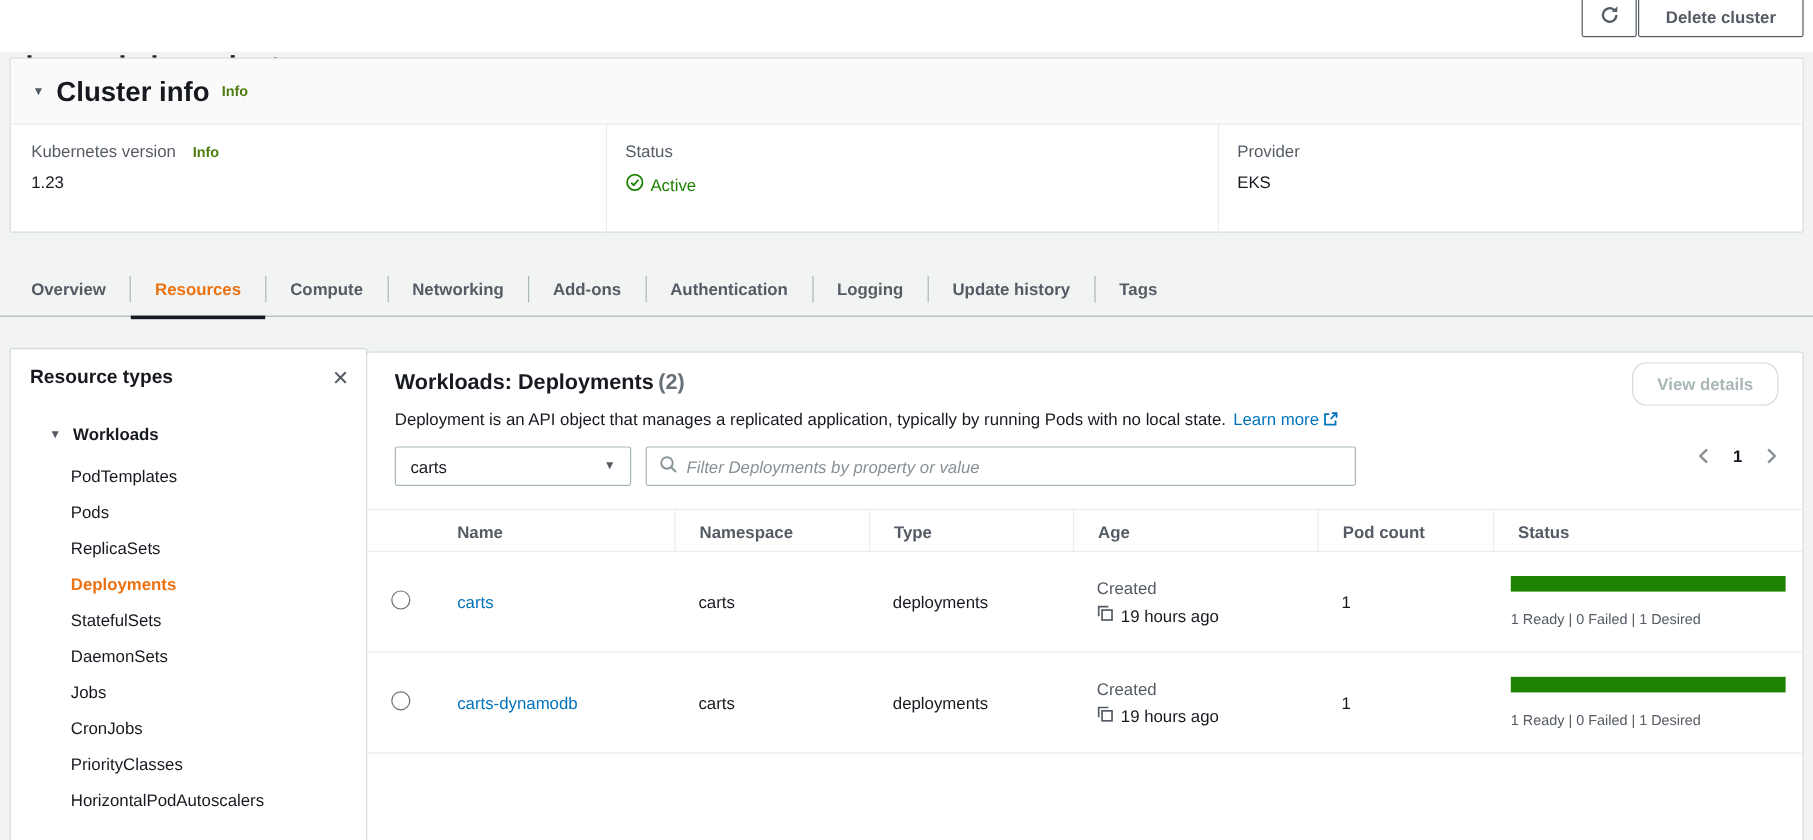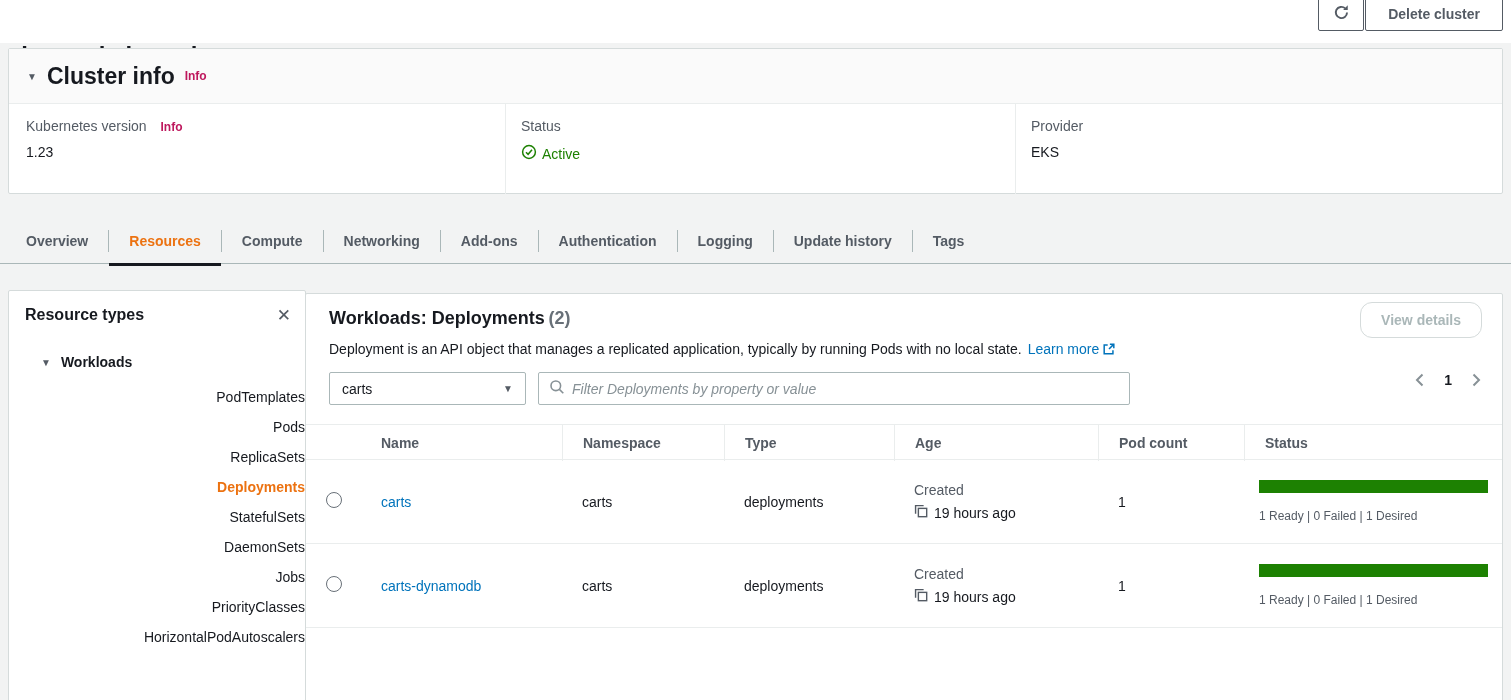--- a/index.html
+++ b/index.html
@@ -20,21 +20,21 @@
   .delete-btn  { right:8px; padding:0 22px; }
   
   .card { background:#fff; border:1px solid #d5dbdb; border-radius:2px; }
   .cluster-card { position:absolute; left:8px; right:8px; top:48px; height:146px; }
   .cluster-card-header {
     height:55px; background:#fafafa; border-bottom:1px solid #eaeded;
     display:flex; align-items:center; padding-left:18px;
   }
   .caret { color:#545b64; font-size:10px; margin-right:10px; }
   .cluster-card-header h2 { font-size:23px; font-weight:bold; color:#16191f; }
-  .info-link { color:#be185d; font-size:12px; font-weight:bold; margin-left:10px; cursor:pointer; }
+  .info-link { color:#4d7c0f; font-size:12px; font-weight:bold; margin-left:10px; cursor:pointer; }
   .cluster-card-body { display:flex; height:90px; }
   .info-col { padding:14px 0 0 17px; }
   .info-col.c1 { width:497px; border-right:1px solid #eaeded; }
   .info-col.c2 { width:510px; border-right:1px solid #eaeded; padding-left:15px; }
   .info-col.c3 { flex:1; padding-left:15px; }
   .field-label { color:#545b64; font-size:14px; }
   .field-value { margin-top:10px; font-size:14px; color:#16191f; }
   .status-active { color:#1d8102; display:flex; align-items:center; gap:5px; }
   
   .tabs { position:absolute; top:218px; left:0; right:0; height:46px; border-bottom:1px solid #aab7b8;
@@ -44,21 +44,21 @@
   .tab.active { color:#ec7211; }
   .tab.active::after { content:''; position:absolute; left:0; right:0; bottom:-2px; height:3px; background:#16191f; }
   .tab-sep { width:1px; height:22px; background:#aab7b8; }
   
   .sidebar { position:absolute; left:8px; top:290px; width:298px; bottom:-2px; }
   .sidebar-header { display:flex; align-items:center; justify-content:space-between; padding:15px 14px 0 16px; }
   .sidebar-header h2 { font-size:16px; font-weight:bold; }
   .close-x { color:#545b64; font-size:17px; cursor:pointer; line-height:1; }
   .tree-group { display:flex; align-items:center; padding:0 0 0 32px; margin-top:30px; font-weight:bold; }
   .tree-items { margin-top:12px; }
-  .tree-item { padding-left:50px; height:30px; line-height:30px; color:#16191f; cursor:pointer; white-space:nowrap;text-align:right; }
+  .tree-item { padding-left:50px; height:30px; line-height:30px; color:#16191f; cursor:pointer; white-space:nowrap; }
   .tree-item.active { color:#ec7211; font-weight:bold; }
   
   .main-panel { position:absolute; left:305px; right:8px; top:293px; bottom:-2px; }
   .panel-header { padding:14px 20px 0 23px; position:relative; }
   .panel-header h2 { font-size:18px; font-weight:bold; display:inline; }
   .panel-count { color:#687078; font-weight:bold; font-size:18px; }
   .view-details-btn {
     position:absolute; top:8px; right:20px; height:36px; background:#fff; border:1px solid #d5dbdb;
     border-radius:12px; color:#aab7b8; font-weight:bold; font-size:14px; padding:0 20px; cursor:default;
   }
@@ -177,20 +177,21 @@
     <span>Workloads</span>
   </div>
   <div class="tree-items">
     <div class="tree-item">PodTemplates</div>
     <div class="tree-item">Pods</div>
     <div class="tree-item">ReplicaSets</div>
     <div class="tree-item active">Deployments</div>
     <div class="tree-item">StatefulSets</div>
     <div class="tree-item">DaemonSets</div>
     <div class="tree-item">Jobs</div>
+    <div class="tree-item">CronJobs</div>
     <div class="tree-item">PriorityClasses</div>
     <div class="tree-item">HorizontalPodAutoscalers</div>
   </div>
 </div>
 
 <div class="card main-panel">
   <div class="panel-header">
     <h2>Workloads: Deployments</h2>
     <span class="panel-count">(2)</span>
     <button class="view-details-btn">View details</button>

